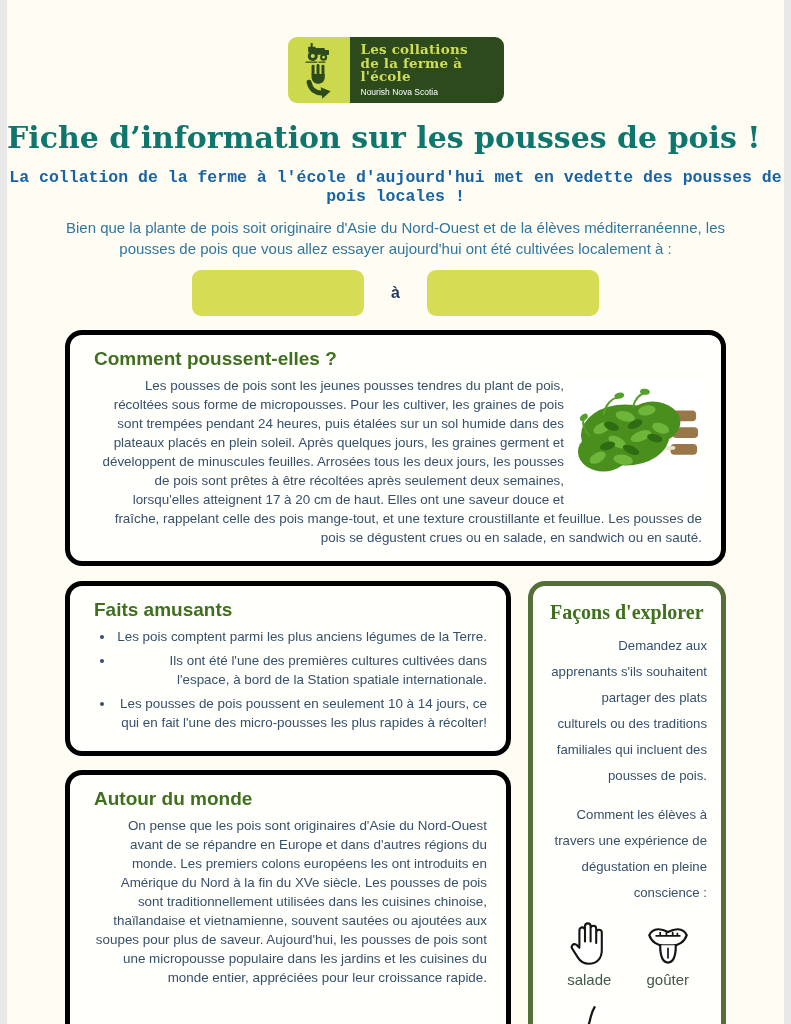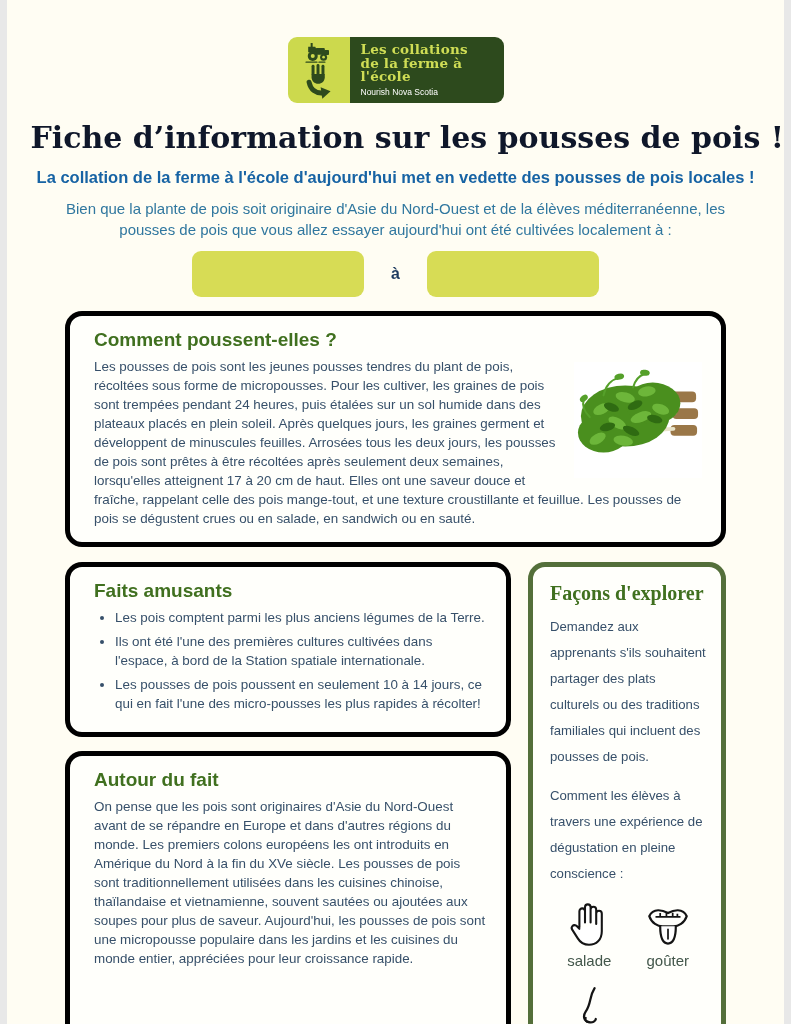--- a/index.html
+++ b/index.html
@@ -13,39 +13,39 @@
   .badge { width:216px; margin:0 auto; display:flex; height:66px;
     border-radius:9px; overflow:hidden; }
   .badge-left { width:62px; background:#ccd94d; display:flex; flex-direction:column;
     align-items:center; justify-content:center; gap:1px; padding-top:4px; }
   .badge-right { flex:1; background:#2d4a1d; padding:6px 10px 5px 11px; }
   .badge-title { color:#cfdd55; font-family:"DejaVu Serif", serif; font-weight:bold;
     font-size:13.5px; line-height:13.5px; letter-spacing:.2px; }
   .badge-sub { color:#ffffff; font-size:8.5px; margin-top:3px; }
 
   
-  .main-title { text-align:right; margin-top:17px; color:#0f172a;
+  .main-title { text-align:left; margin-top:17px; color:#0f766e;
     font-family:"DejaVu Serif", serif; font-weight:bold; font-size:30px; }
   .sub-title { text-align:center; margin-top:13px; color:#1763a4;
-    font-family:Liberation Sans, sans-serif; font-weight:bold; font-size:16.5px; }
+    font-family:Liberation Mono, monospace; font-weight:bold; font-size:16.5px; }
   .intro { text-align:center; margin:11px auto 0; width:706px; color:#30779f;
     font-size:15px; line-height:21px; }
 
   
   .fill-row { display:flex; align-items:center; justify-content:center;
     margin-top:11px; gap:27px; }
   .fill-box { width:172px; height:46px; background:#d7dc55; border-radius:9px; }
   .fill-sep { color:#1d3a5f; font-size:16px; font-weight:bold; }
 
   
   .content { width:661px; margin:14px auto 0; }
   .card { background:#fffffb; border:5px solid #000000; border-radius:17px;
     padding:13px 19px 14px 24px; }
   .card h2 { color:#40701f; font-size:19px; font-weight:700; margin-bottom:6px; }
-  .card p, .card li { color:#37506a; font-size:13.4px; line-height:19px; }
+  .card p, .card li { color:#37506a; font-size:13.4px; line-height:19px;text-align:right; }
   .shoots-fig { float:right; width:128px; height:118px; margin:4px 0 4px 10px; }
   .cols { display:flex; gap:17px; margin-top:15px; align-items:stretch; }
   .col-left { width:446px; display:flex; flex-direction:column; }
   .col-right { flex:1; }
   .card.facts { }
   .card.world { margin-top:14px; flex:1; }
   .card ul { padding-left:21px; margin-top:3px; }
   .card li { margin-bottom:5px; }
   .card.explore { border-color:#546f3a; height:100%; padding:15px 14px 12px 17px; }
   .card.explore h2 { font-size:20px; margin-bottom:9px;font-family:Liberation Serif, serif; }
@@ -167,21 +167,21 @@
         <section class="card facts">
           <h2>Faits amusants</h2>
           <ul>
             <li>Les pois comptent parmi les plus anciens légumes de la Terre.</li>
             <li>Ils ont été l'une des premières cultures cultivées dans l'espace, à bord de la Station spatiale internationale.</li>
             <li>Les pousses de pois poussent en seulement 10 à 14 jours, ce qui en fait l'une des micro-pousses les plus rapides à récolter!</li>
           </ul>
         </section>
 
         <section class="card world">
-          <h2>Autour du fait</h2>
+          <h2>Autour du monde</h2>
           <p>On pense que les pois sont originaires d'Asie du Nord-Ouest avant de se répandre en Europe et dans d'autres régions du monde. Les premiers colons européens les ont introduits en Amérique du Nord à la fin du XVe siècle. Les pousses de pois sont traditionnellement utilisées dans les cuisines chinoise, thaïlandaise et vietnamienne, souvent sautées ou ajoutées aux soupes pour plus de saveur. Aujourd'hui, les pousses de pois sont une micropousse populaire dans les jardins et les cuisines du monde entier, appréciées pour leur croissance rapide.</p>
         </section>
       </div>
 
       <div class="col-right">
 
         <section class="card explore">
           <h2>Façons d'explorer</h2>
           <p>Demandez aux apprenants s'ils souhaitent partager des plats culturels ou des traditions familiales qui incluent des pousses de pois.</p>
           <p>Comment les élèves à travers une expérience de dégustation en pleine conscience :</p>

